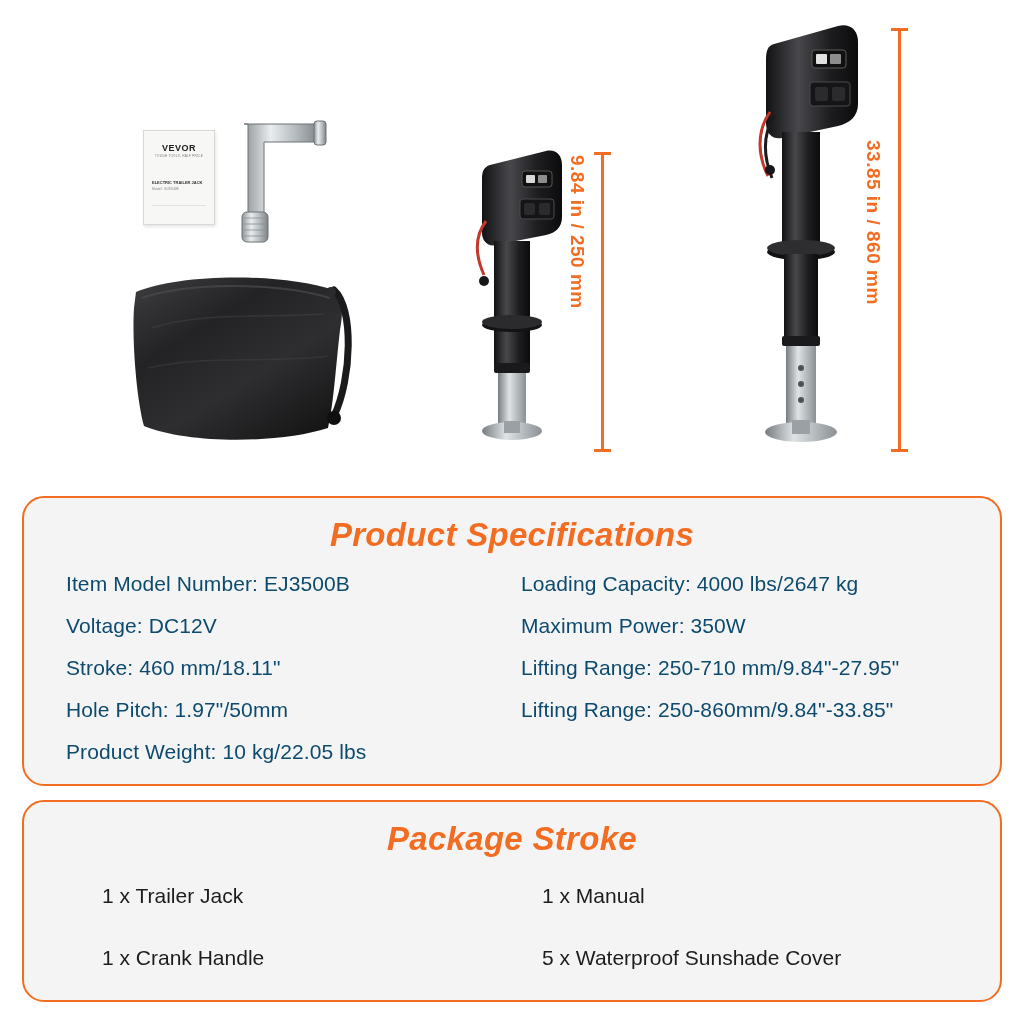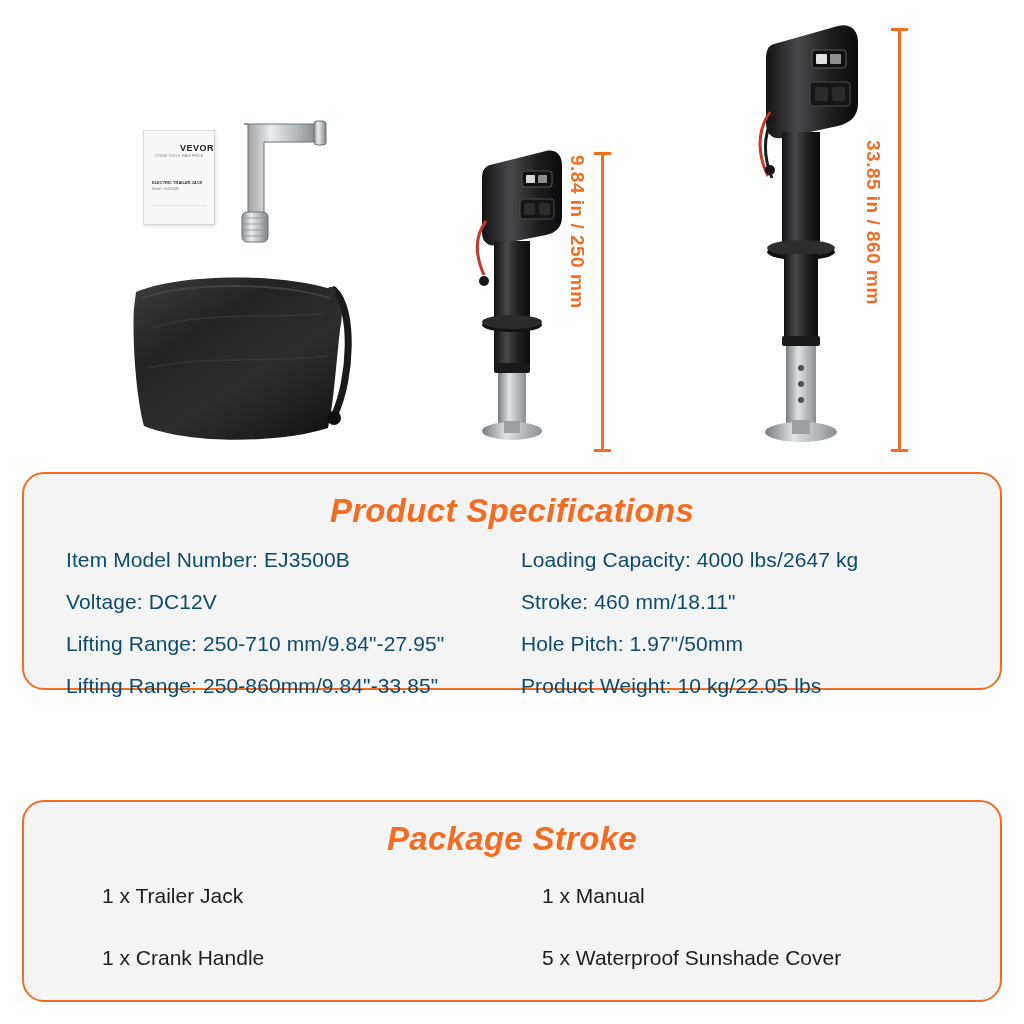--- a/index.html
+++ b/index.html
@@ -32,21 +32,21 @@
     left: 143px;
     top: 130px;
     width: 72px;
     height: 95px;
     background: #f7f7f5;
     border: 1px solid #d8d8d4;
     box-shadow: 1px 2px 3px rgba(0,0,0,0.10);
   }
   .manual .brand {
     margin-top: 12px;
-    text-align: right;
+    text-align: center;
     font-weight: bold;
     font-size: 9px;
     letter-spacing: 0.5px;
     color: #222;
   }
   .manual .brandsub {
     text-align: center;
     font-size: 3px;
     color: #777;
     letter-spacing: 0.3px;
@@ -119,21 +119,21 @@
 
   
   .panel {
     position: absolute;
     left: 22px;
     width: 980px;
     background: #f4f4f4;
     border: 2px solid #f26c21;
     border-radius: 22px;
   }
-  #spec-panel { top: 472px; height: 218px; }
+  #spec-panel { top: 496px; height: 290px; }
   #pkg-panel  { top: 800px; height: 202px; }
 
   .panel-title {
     text-align: center;
     color: #f26c21;
     font-weight: bold;
     font-style: italic;
     font-size: 33px;
     margin-top: 18px;
     letter-spacing: 0.3px;
@@ -300,20 +300,21 @@
     </div>
     <div class="dim-label" style="left:862px; top:140px;">33.85 in / 860 mm</div>
   </div>
 
   <div class="panel" id="spec-panel">
     <div class="panel-title">Product Specifications</div>
     <div class="spec-grid">
       <div class="spec-item">Item Model Number: EJ3500B</div>
       <div class="spec-item">Loading Capacity: 4000 lbs/2647 kg</div>
       <div class="spec-item">Voltage: DC12V</div>
+      <div class="spec-item">Maximum Power: 350W</div>
       <div class="spec-item">Stroke: 460 mm/18.11"</div>
       <div class="spec-item">Lifting Range: 250-710 mm/9.84"-27.95"</div>
       <div class="spec-item">Hole Pitch: 1.97"/50mm</div>
       <div class="spec-item">Lifting Range: 250-860mm/9.84"-33.85"</div>
       <div class="spec-item">Product Weight: 10 kg/22.05 lbs</div>
     </div>
   </div>
 
   <div class="panel" id="pkg-panel">
     <div class="panel-title">Package Stroke</div>

